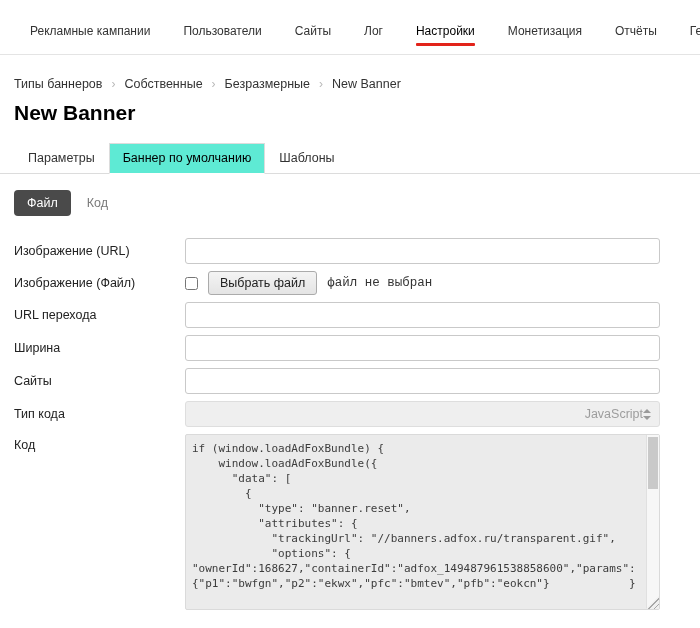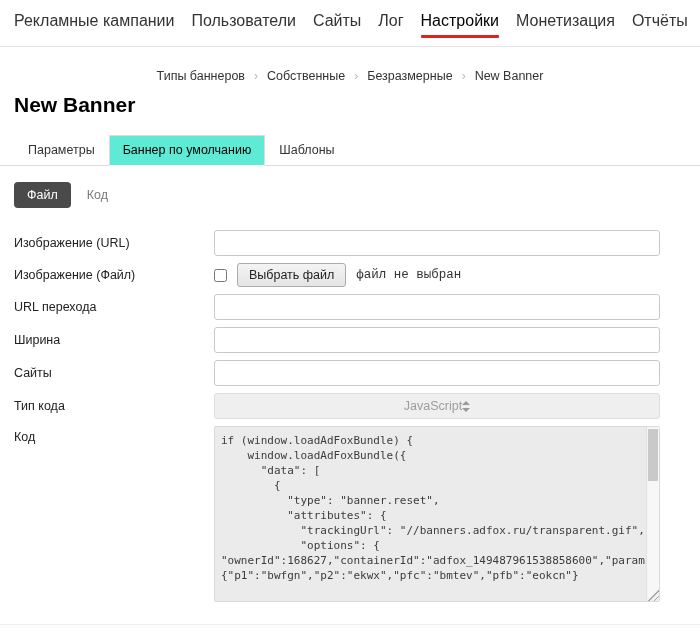--- a/index.html
+++ b/index.html
@@ -16,45 +16,45 @@
 
   
   .topnav {
     display: flex;
     gap: 17px;
     padding: 0 14px;
     border-bottom: 1px solid #e4e4e4;
     background: #fff;
   }
   .nav-item {
-    font-size: 16px;
+    font-size: 12px;
     color: #333;
-    padding: 12px 0 16px;
+    padding: 24px 0 16px;
     position: relative;
     cursor: pointer;
     white-space: nowrap;
+    margin-left: 16px;
   }
   .nav-item.active { color: #000; }
   .nav-item.active::after {
     content: "";
     position: absolute;
     left: 0; right: 0; bottom: 8px;
     height: 3px;
     background: #e2231a;
     border-radius: 1px;
   }
 
   
   .breadcrumb {
     padding: 22px 14px 0;
     font-size: 12.5px;
     color: #333;
     display: flex;
     align-items: center;
-    justify-content: center;
   }
   .crumb { cursor: pointer; }
   .crumb.current { cursor: default; }
   .crumb-sep { color: #b9b9b9; margin: 0 9px; font-size: 12px; }
 
   
   .page-title {
     font-size: 21px;
     font-weight: bold;
     color: #000;
@@ -105,21 +105,20 @@
     color: #7a7a7a;
     cursor: pointer;
   }
 
   
   .form { margin: 22px 40px 0 14px; }
   .form-row {
     display: flex;
     align-items: center;
     margin-bottom: 7px;
-    gap: 29px;
   }
   .form-row.top-align { align-items: flex-start; }
   .form-label {
     flex: none;
     width: 171px;
     font-size: 12.5px;
     color: #222;
     padding-top: 0;
   }
   .form-row.top-align .form-label { padding-top: 4px; }
@@ -162,21 +161,21 @@
   .select-box {
     flex: 1;
     height: 26px;
     background: #efefef;
     border: 1px solid #dedede;
     border-radius: 3px;
     color: #9d9d9d;
     font-size: 12.5px;
     display: flex;
     align-items: center;
-    justify-content: center;
+    justify-content: flex-end;
     padding: 0 8px;
     cursor: default;
   }
   .select-arrows { display: flex; flex-direction: column; gap: 3px; align-items: center; }
   .tri { width: 0; height: 0; border-left: 4px solid transparent; border-right: 4px solid transparent; display: block; }
   .tri.up { border-bottom: 4px solid #9a9a9a; }
   .tri.down { border-top: 4px solid #9a9a9a; }
 
   
   .code-wrap { position: relative; flex: 1; }

